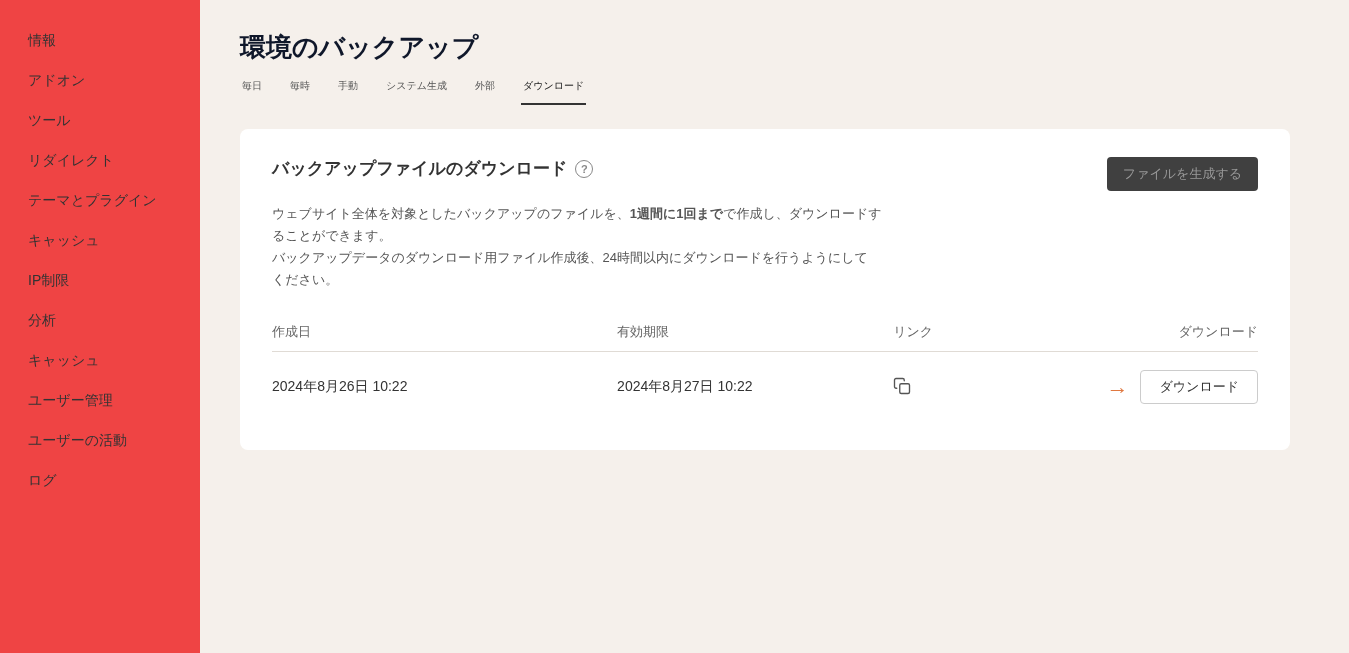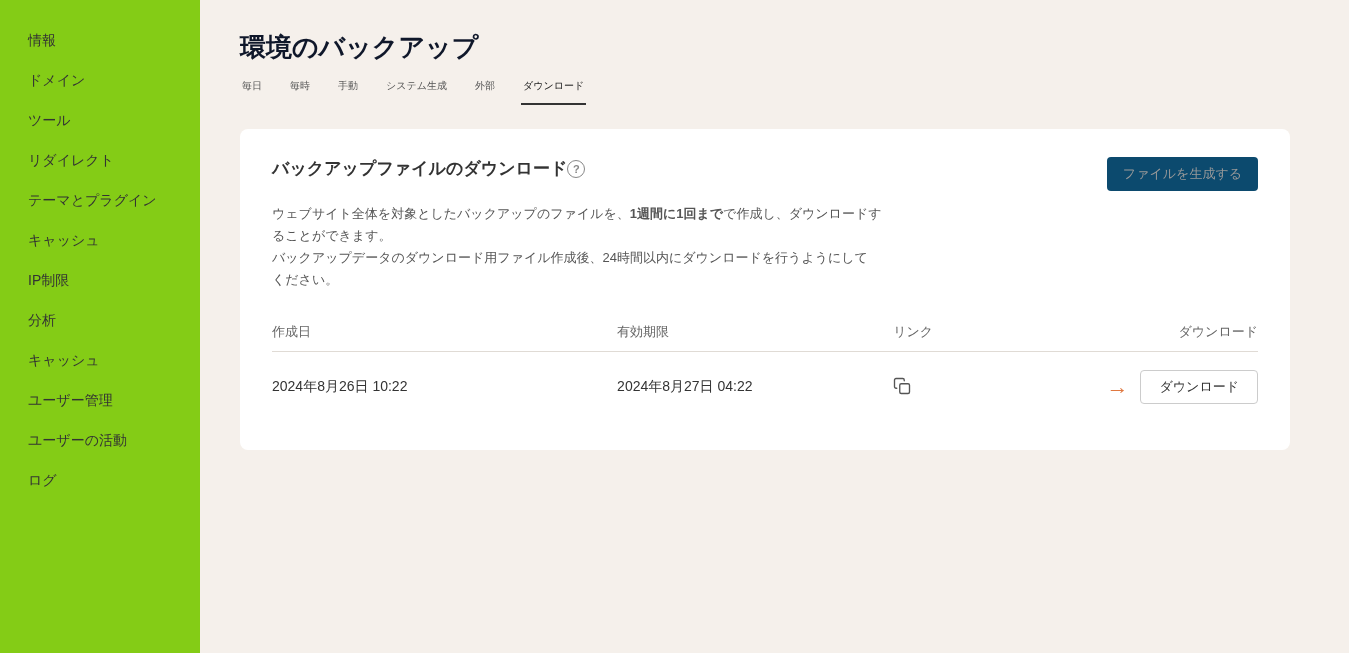--- a/index.html
+++ b/index.html
@@ -10,21 +10,21 @@
       font-size: 14px;
       display: flex;
       min-height: 100vh;
     }
 
     
     .sidebar {
       width: 200px;
       min-width: 200px;
       padding: 20px 0;
-      background-color: #84cc16;
+      background-color: #ef4444;
     }
     .sidebar-item {
       padding: 10px 20px;
       cursor: pointer;
       font-size: 14px;
       color: #333;
       border-radius: 4px;
       margin: 2px 8px;
     }
     .sidebar-item.active {
@@ -83,37 +83,38 @@
       display: flex;
       justify-content: space-between;
       align-items: flex-start;
       margin-bottom: 12px;
     }
     .card-title {
       font-size: 17px;
       font-weight: bold;
       display: flex;
       align-items: center;
+      gap: 8px;
     }
     .help-icon {
       display: inline-flex;
       align-items: center;
       justify-content: center;
       width: 18px;
       height: 18px;
       border-radius: 50%;
       border: 1.5px solid #888;
       font-size: 11px;
       color: #888;
       cursor: pointer;
       font-style: normal;
     }
 
     .btn-generate {
-      background: #0c4a6e;
+      background: #404040;
       color: #999;
       border: none;
       border-radius: 4px;
       padding: 8px 16px;
       font-size: 13px;
       cursor: not-allowed;
       white-space: nowrap;
     }
 
     .card-description {
@@ -193,21 +194,21 @@
       width: 18px;
       height: 18px;
     }
   </style>
 </head>
 <body>
 
 <nav class="sidebar">
   <div id="sidebar-items-container">
       <div class="sidebar-item">情報</div>
-      <div class="sidebar-item">ドメイン</div>
+      <div class="sidebar-item">アドオン</div>
       <div class="sidebar-item">ツール</div>
       <div class="sidebar-item">リダイレクト</div>
       <div class="sidebar-item">テーマとプラグイン</div>
       <div class="sidebar-item">キャッシュ</div>
       <div class="sidebar-item">IP制限</div>
       <div class="sidebar-item">分析</div>
       <div class="sidebar-item">キャッシュ</div>
       <div class="sidebar-item">ユーザー管理</div>
       <div class="sidebar-item">ユーザーの活動</div>
       <div class="sidebar-item">ログ</div>
@@ -247,21 +248,21 @@
         <tr>
           <th class="col-created">作成日</th>
           <th class="col-expiry">有効期限</th>
           <th class="col-link">リンク</th>
           <th class="col-download">ダウンロード</th>
         </tr>
       </thead>
       <tbody id="table-body">
       <tr>
             <td>2024年8月26日 10:22</td>
-            <td>2024年8月27日 04:22</td>
+            <td>2024年8月27日 10:22</td>
             <td>
     <span class="copy-icon">
       <svg viewBox="0 0 24 24" fill="none" stroke="#555" stroke-width="1.8" stroke-linecap="round" stroke-linejoin="round">
         <rect x="9" y="9" width="13" height="13" rx="2" ry="2"></rect>
         <path d="M5 15H4a2 2 0 0 1-2-2V4a2 2 0 0 1 2-2h9a2 2 0 0 1 2 2v1"></path>
       </svg>
     </span>
   </td>
             <td class="col-download-cell">
     <div class="download-area">

